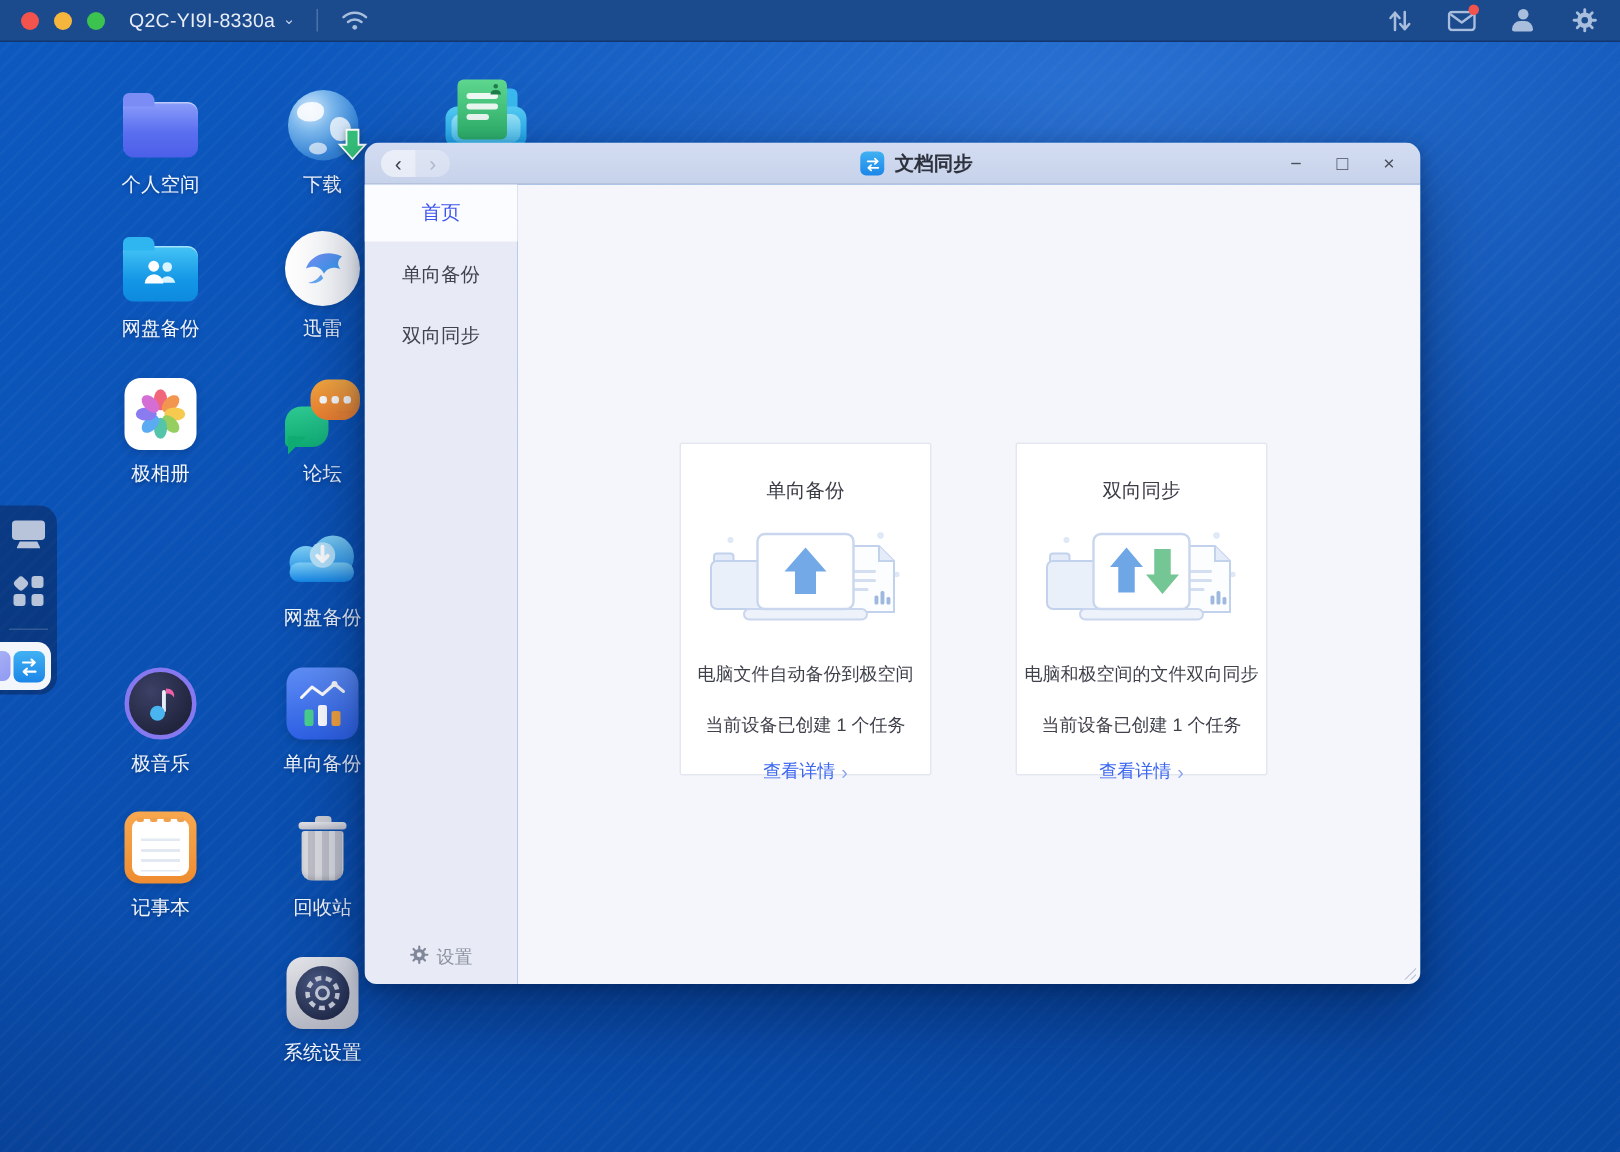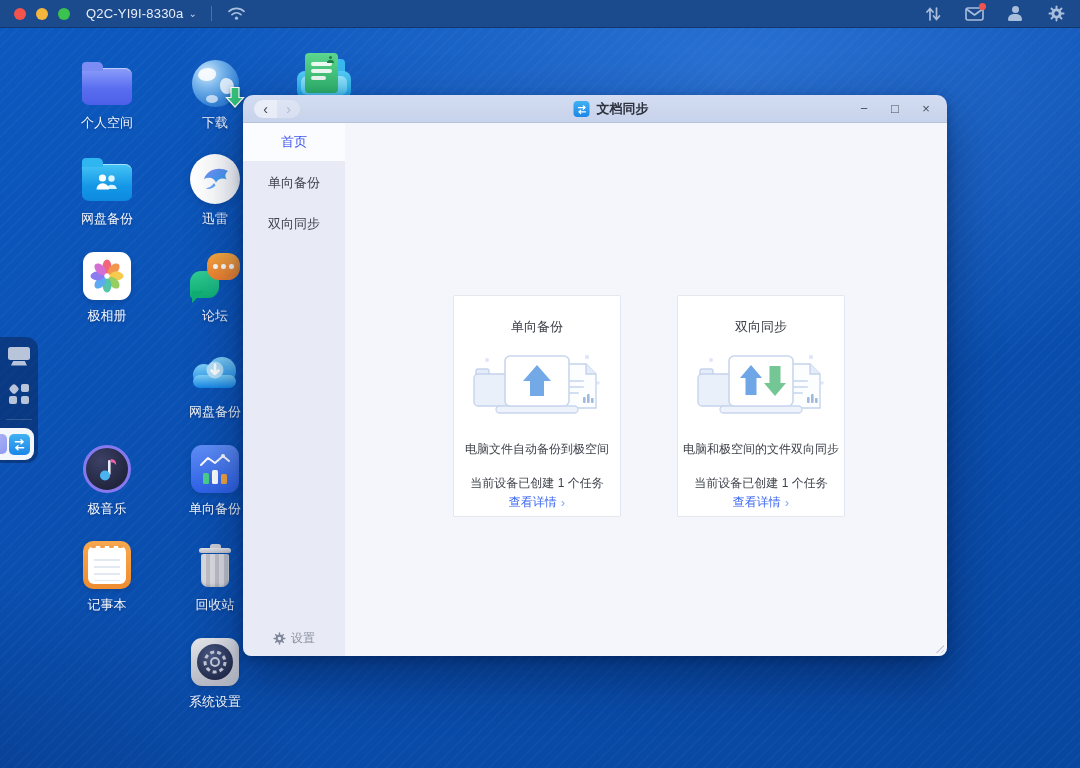--- a/index.html
+++ b/index.html
@@ -124,31 +124,31 @@
   .title-center { position:absolute; left:50%; top:0; height:28px; transform:translateX(-50%); display:flex; align-items:center; gap:7px;margin-left:16px; }
   .win-app-ic { width:16px; height:16px; border-radius:4px; background:linear-gradient(180deg,#41b1f2,#1b86e8); display:flex; align-items:center; justify-content:center; }
   .win-title { font-size:13px; color:#2e323e; font-weight:bold; }
   .win-controls { margin-left:auto; margin-right:14px; display:flex; gap:17px; color:#4b4f5c; font-size:13px; }
   .win-controls span { cursor:pointer; width:14px; text-align:center; }
 
   .win-body { display:flex; height:533px; }
   .sidebar { position:relative; width:102px; background:#e8ebf5; flex-shrink:0; }
   .side-item { height:38px; margin-bottom:3px; display:flex; align-items:center; justify-content:center; font-size:13px; color:#41434d; cursor:pointer; }
   .side-item.active { background:#fbfcff; color:#3d56ee; }
-  .side-settings { position:absolute; bottom:9px; left:0; width:100%; display:flex; align-items:center; justify-content:center; gap:5px; font-size:12px; color:#8a90a0; cursor:pointer; }
+  .side-settings { position:absolute; bottom:9px; left:0; width:100%; display:flex; align-items:flex-start; justify-content:center; gap:5px; font-size:12px; color:#8a90a0; cursor:pointer; }
   .main { position:relative; flex:1; background:#f4f6fb; }
 
   .card { position:absolute; top:172px; width:168px; height:222px; background:#fff; border:1px solid #e4e7ef; border-radius:2px;
     display:flex; flex-direction:column; align-items:center; padding-top:22px; }
   .card.c1 { left:108px; } .card.c2 { left:332px; }
   .card-title { font-size:13px; color:#3a3d46; }
   .card-illus { margin-top:14px; height:72px; }
   .card-desc { margin-top:19px; font-size:12px; color:#3f424b; }
   .card-task { margin-top:17px; font-size:12px; color:#3f424b; }
-  .card-link { margin-top:2px; font-size:12px; color:#3b66f0; cursor:pointer; display:flex; align-items:center; gap:4px; }
+  .card-link { margin-top:14px; font-size:12px; color:#3b66f0; cursor:pointer; display:flex; align-items:center; gap:4px; }
   .card-link .arr { font-size:13px; color:#8da4f5; }
   .resize-handle { position:absolute; right:3px; bottom:3px; width:9px; height:9px; opacity:.7;
     background:linear-gradient(135deg, transparent 0 55%, #b6bed2 55% 62%, transparent 62% 78%, #b6bed2 78% 85%, transparent 85%); }
 
   
   .watermark { position:absolute; right:30px; bottom:22px; display:flex; align-items:center; gap:12px; z-index:2; }
   .wm-text { font-size:28px; color:rgba(198,213,240,.82); letter-spacing:1px; }
   .wc { position:relative; width:56px; height:46px; opacity:.85; }
   .wc .b1 { position:absolute; left:0; top:0; width:36px; height:29px; border-radius:16px; background:#c5d5ef; }
   .wc .b1::after { content:''; position:absolute; left:3px; bottom:-6px; border:7px solid transparent; border-top-color:#c5d5ef; transform:rotate(25deg); }

